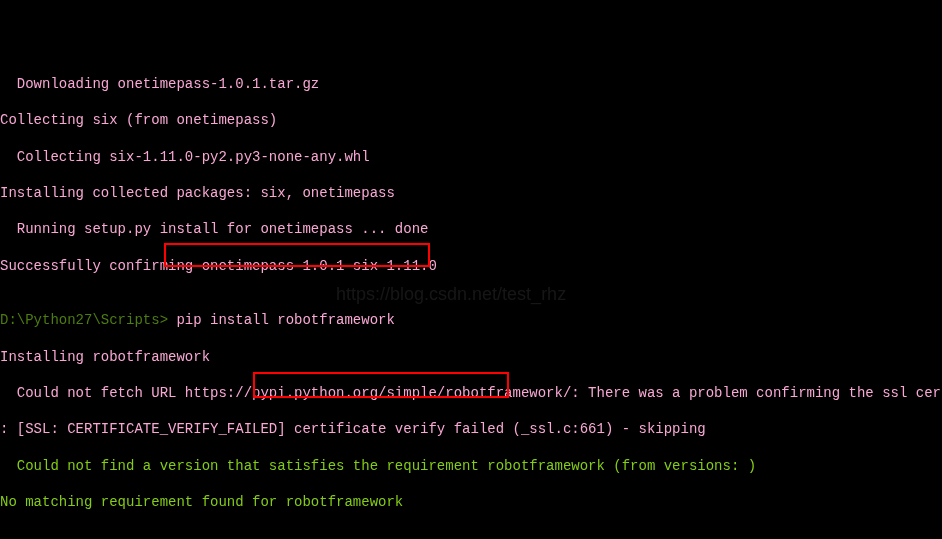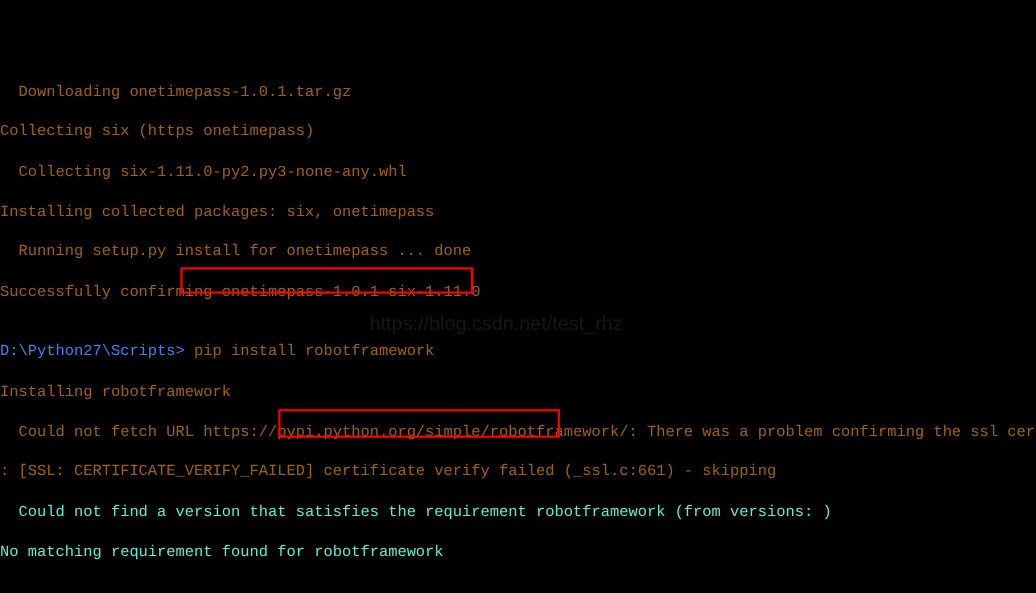--- a/index.html
+++ b/index.html
@@ -17,23 +17,23 @@
       height: 539px;
       overflow: hidden;
       white-space: pre;
       position: relative;
       padding: 2px 0;
     }
     .line {
       display: block;
       white-space: pre;
     }
-    .white { color: #a16207; font-family: Liberation Mono, monospace; }
-    .red { color: #5eead4; }
-    .prompt { color: #3b82f6; }
+    .white { color: #f9a8d4; font-family: Liberation Mono, monospace; }
+    .red { color: #84cc16; }
+    .prompt { color: #4d7c0f; }
     .highlight-box-1 {
       position: absolute;
       border: 2px solid #ff0000;
       left: 164px;
       top: 243px;
       width: 266px;
       height: 24px;
       pointer-events: none;
     }
     .highlight-box-2 {
@@ -54,21 +54,21 @@
       font-family: Arial, sans-serif;
       pointer-events: none;
     }
   </style>
 </head>
 <body>
 
 
 
 <span class="line white">  Downloading onetimepass-1.0.1.tar.gz</span>
-<span class="line white">Collecting six (https onetimepass)</span>
+<span class="line white">Collecting six (from onetimepass)</span>
 <span class="line white">  Collecting six-1.11.0-py2.py3-none-any.whl</span>
 <span class="line white">Installing collected packages: six, onetimepass</span>
 <span class="line white">  Running setup.py install for onetimepass ... done</span>
 <span class="line white">Successfully confirming onetimepass-1.0.1 six-1.11.0</span>
 <span class="line"></span>
 <span class="line"><span class="prompt">D:\Python27\Scripts&gt; </span><span class="white">pip install robotframework</span></span>
 <span class="line white">Installing robotframework</span>
 <span class="line white">  Could not fetch URL https://pypi.python.org/simple/robotframework/: There was a problem confirming the ssl certifica</span>
 <span class="line white">: [SSL: CERTIFICATE_VERIFY_FAILED] certificate verify failed (_ssl.c:661) - skipping</span>
 <span class="line red">  Could not find a version that satisfies the requirement robotframework (from versions: )</span>

